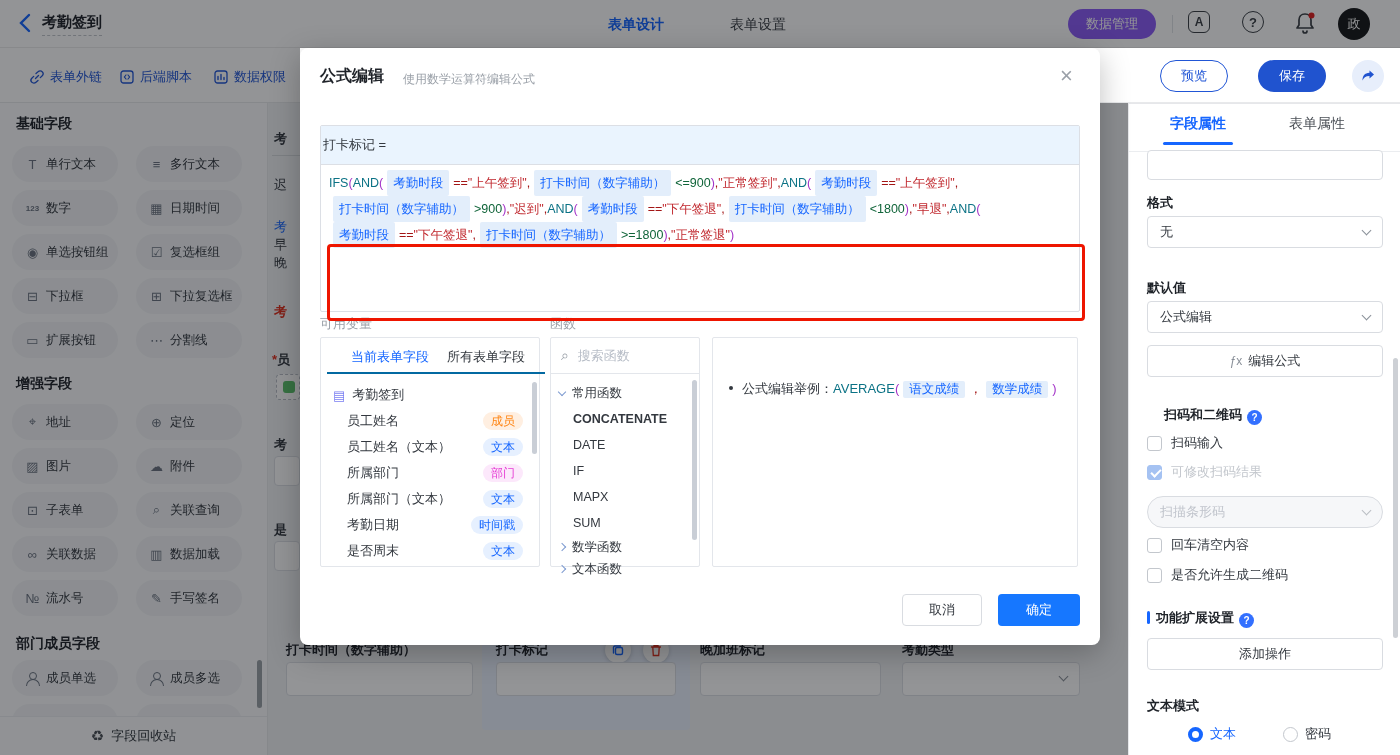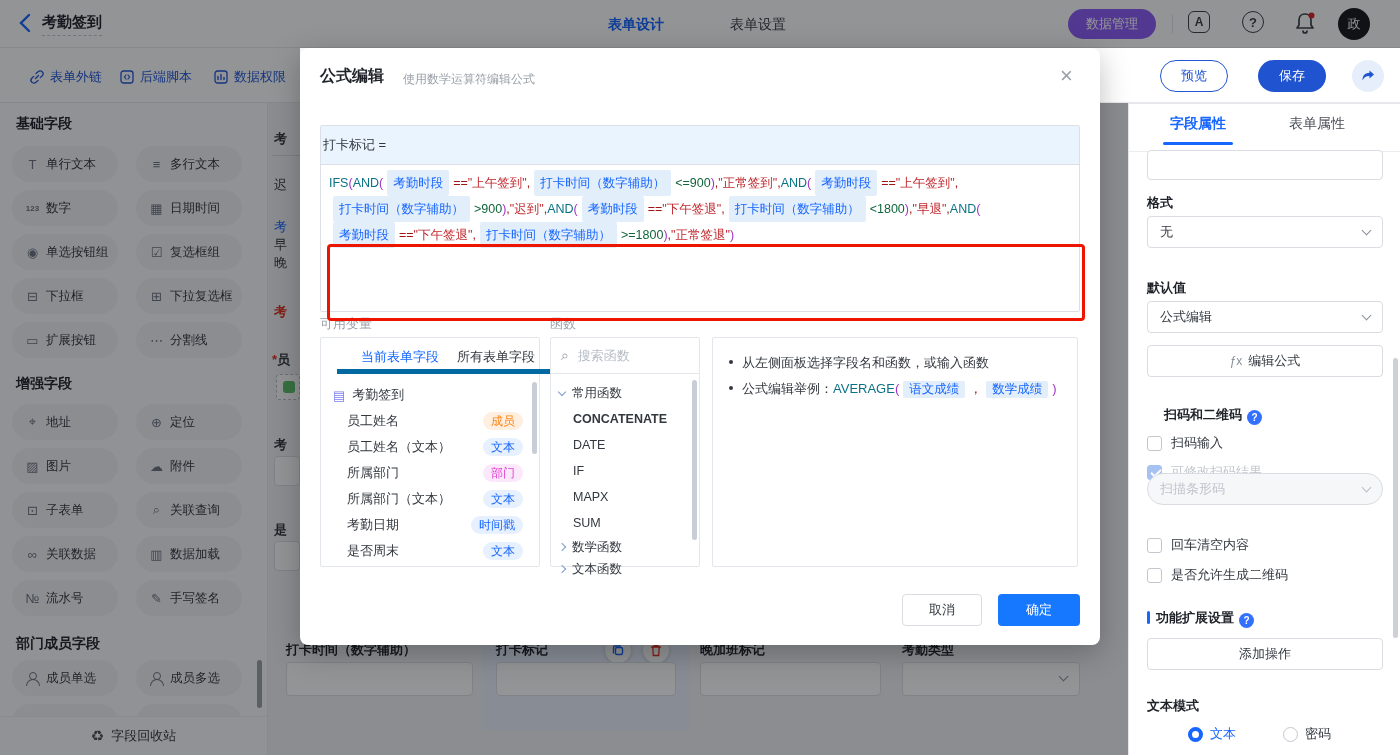--- a/index.html
+++ b/index.html
@@ -328,21 +328,21 @@
 
     <div class="plabel" style="left:18px;top:302px;margin-left:17px;"><span>扫码和二维码</span><span class="qicon">?</span></div>
     <div class="cbrow" style="top:330px;">
         <span class="cbx"></span>
         <span>扫码输入</span>
       </div>
     <div class="cbrow" style="top:359px;">
         <span class="cbx checked-dis"></span>
         <span class="dim-label">可修改扫码结果</span>
       </div>
-    <div class="pselect disabled" style="top:369px;border-radius:16px;">
+    <div class="pselect disabled" style="top:392px;border-radius:16px;">
         <span>扫描条形码</span>
         <span class="chev" style="opacity:.55;"></span>
       </div>
     <div class="cbrow" style="top:432px;">
         <span class="cbx"></span>
         <span>回车清空内容</span>
       </div>
     <div class="cbrow" style="top:462px;">
         <span class="cbx"></span>
         <span>是否允许生成二维码</span>
@@ -376,21 +376,21 @@
         <div class="line"><span class="tk-c">打卡时间（数字辅助）</span><span class="tk-n">&gt;900</span><span class="tk-p">)</span><span class="tk-o">,</span><span class="tk-s">"迟到"</span><span class="tk-o">,</span><span class="tk-f">AND</span><span class="tk-p">(</span><span class="tk-c">考勤时段</span><span class="tk-o">==</span><span class="tk-s">"下午签退"</span><span class="tk-o">,</span><span class="tk-c">打卡时间（数字辅助）</span><span class="tk-n">&lt;1800</span><span class="tk-p">)</span><span class="tk-o">,</span><span class="tk-s">"早退"</span><span class="tk-o">,</span><span class="tk-f">AND</span><span class="tk-p">(</span></div>
         <div class="line"><span class="tk-c">考勤时段</span><span class="tk-o">==</span><span class="tk-s">"下午签退"</span><span class="tk-o">,</span><span class="tk-c">打卡时间（数字辅助）</span><span class="tk-n">&gt;=1800</span><span class="tk-p">)</span><span class="tk-o">,</span><span class="tk-s">"正常签退"</span><span class="tk-p">)</span></div>
       </div>
       <div class="red-box"></div>
     </div>
 
     <div class="sec-label" style="left:20px;top:267px;">可用变量</div>
     <div class="sec-label" style="left:250px;top:267px;">函数</div>
 
     <div class="panel" style="left:20px;top:289px;width:220px;height:230px;">
-      <div class="abs" style="left:16px;top:0;width:100%;height:36px;border-bottom:5px solid #0369a1;">
+      <div class="abs" style="left:6px;top:0;width:100%;height:36px;border-bottom:2px solid #0369a1;">
         <span class="abs vtab active" style="left:24px;top:10px;">当前表单字段</span>
         <span class="abs vtab" style="left:120px;top:10px;">所有表单字段</span>
       </div>
       <div class="vrow" style="top:44px;padding-left:12px;">
           <span style="color:#7b7ff2;margin-right:7px;">▤</span>
           <span>考勤签到</span>
         </div>
       <div class="vrow" style="top:70px;padding-left:26px;">
           <span>员工姓名</span>
           <span class="tag member">成员</span>
@@ -447,21 +447,20 @@
           <span>数学函数</span>
         </div>
       <div class="frow" style="top:218px;padding-left:8px;">
           <span class="arrow-col"></span>
           <span>文本函数</span>
         </div>
       <div class="v-thumb" style="top:42px;height:160px;"></div>
     </div>
 
     <div class="panel" style="left:412px;top:289px;width:366px;height:230px;">
-      <div class="abs" style="left:16px;top:16px;font-size:13px;color:#33383f;"><span class="hint-dot"></span><span>从左侧面板选择字段名和函数，或输入函数</span></div>
       <div class="abs" style="left:16px;top:42px;font-size:13px;color:#33383f;font-family:'DejaVu Sans Mono','Liberation Mono',monospace;"><span class="hint-dot"></span><span><span class="tk-t">公式编辑举例：</span><span class="tk-f">AVERAGE</span><span class="tk-p">(</span><span class="tk-c">语文成绩</span><span class="tk-o">，</span><span class="tk-c">数学成绩</span><span class="tk-p">)</span></span></div>
     </div>
 
     <button class="m-btn-cancel">取消</button>
     <button class="m-btn-ok">确定</button>
   </div>
 
 </div>
 
 </body></html>

